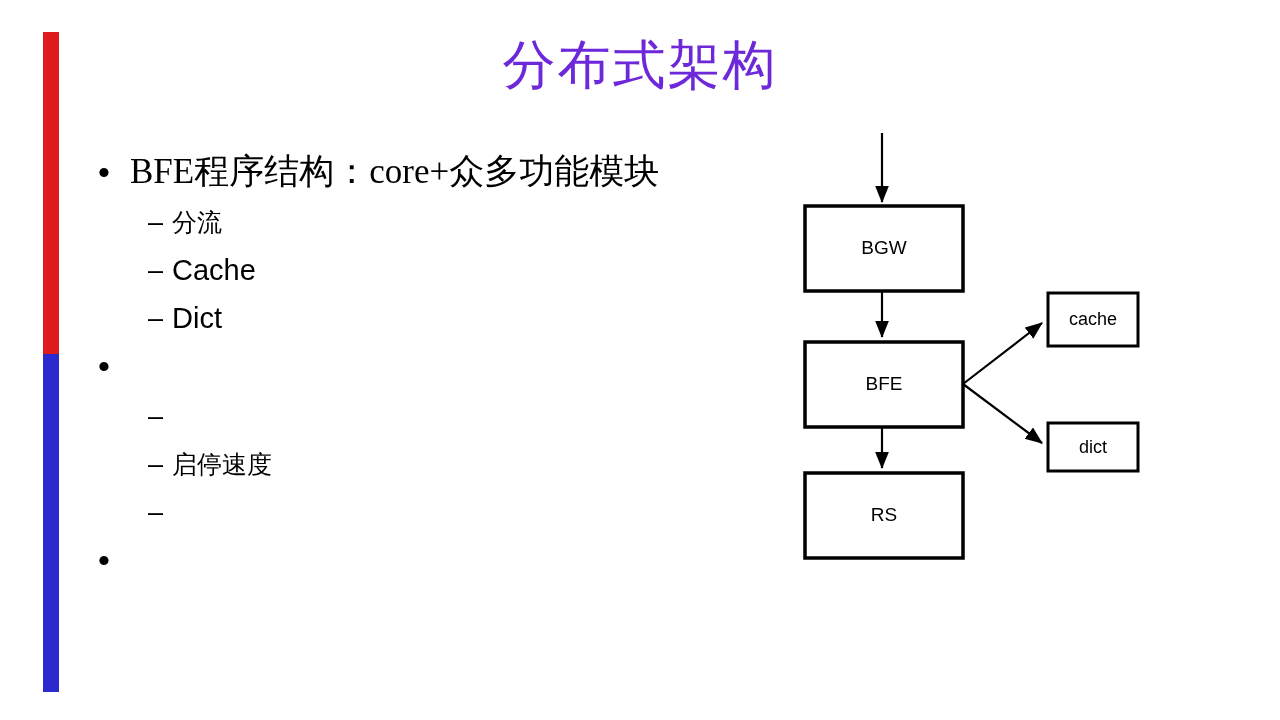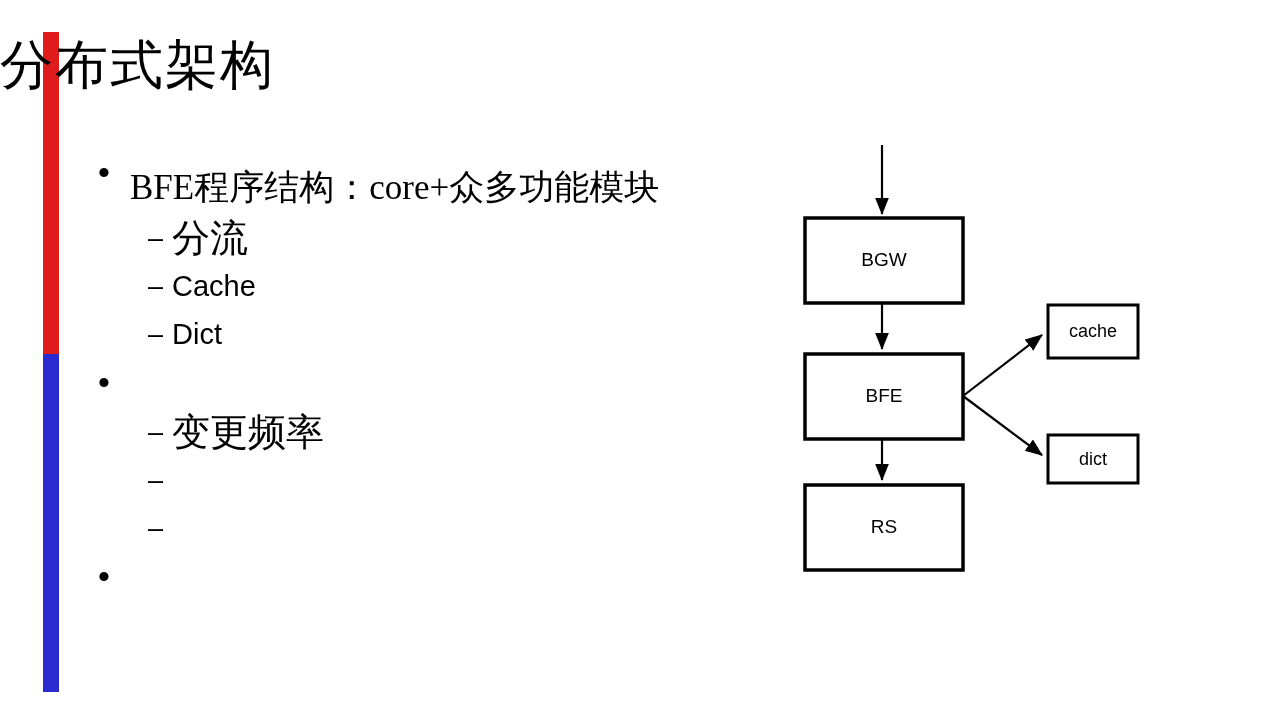--- a/index.html
+++ b/index.html
@@ -38,25 +38,26 @@
     height: 338px;
     background: #2A2ACF;
   }
 
   
   #slide-title {
     position: absolute;
     left: 0;
     top: 33px;
     width: 1280px;
+    text-align: center;
     font-family: "Liberation Serif", serif;
     font-size: 53px;
     line-height: 64px;
     letter-spacing: 2px;
-    color: #000000;
+    color: #6d28d9;
     white-space: nowrap;
   }
 
   
   #bullet-list {
     position: absolute;
     left: 98px;
     top: 148px;
     width: 690px;
   }
@@ -74,50 +75,49 @@
     line-height: 48px;
     text-align: left;
     font-family: "Liberation Sans", sans-serif;
   }
   .lvl1 .txt {
     font-family: "Liberation Serif", serif;
     font-size: 35px;
     line-height: 48px;
     white-space: nowrap;
     letter-spacing: 0px;
-    margin-top: 16px;
   }
   .lvl2 {
     margin-left: 50px;
     margin-bottom: 0px;
   }
   .lvl2 .marker {
     width: 24px;
     flex: 0 0 24px;
     font-size: 27px;
     line-height: 48px;
     font-family: "Liberation Sans", sans-serif;
   }
   .lvl2 .txt {
-    font-family: Liberation Serif, serif;
-    font-size: 38px;
+    font-family: Liberation Sans, sans-serif;
+    font-size: 25px;
     line-height: 48px;
     white-space: nowrap;
   }
   
   .lvl2.latin .txt {
     font-family: "Liberation Sans", sans-serif;
     font-size: 29px;
   }
 
   
   #diagram {
     position: absolute;
     left: 780px;
-    top: 130px;
+    top: 118px;
     width: 400px;
     height: 460px;
   }
   #diagram svg {
     display: block;
   }
   .node-box {
     fill: #ffffff;
     stroke: #000000;
     stroke-width: 3.5;
@@ -166,24 +166,24 @@
     </div>
     <div class="bullet-row lvl2 latin">
       <span class="marker">–</span>
       <span class="txt">Dict</span>
     </div>
     <div class="bullet-row lvl1">
       <span class="marker">•</span>
     </div>
     <div class="bullet-row lvl2">
       <span class="marker">–</span>
-      <span class="txt">变更频率</span>
-    </div>
-    <div class="bullet-row lvl2">
-      <span class="marker">–</span>
+    </div>
+    <div class="bullet-row lvl2">
+      <span class="marker">–</span>
+      <span class="txt">启停速度</span>
     </div>
     <div class="bullet-row lvl2">
       <span class="marker">–</span>
     </div>
     <div class="bullet-row lvl1">
       <span class="marker">•</span>
     </div>
   </div>
 
 <div id="diagram">

